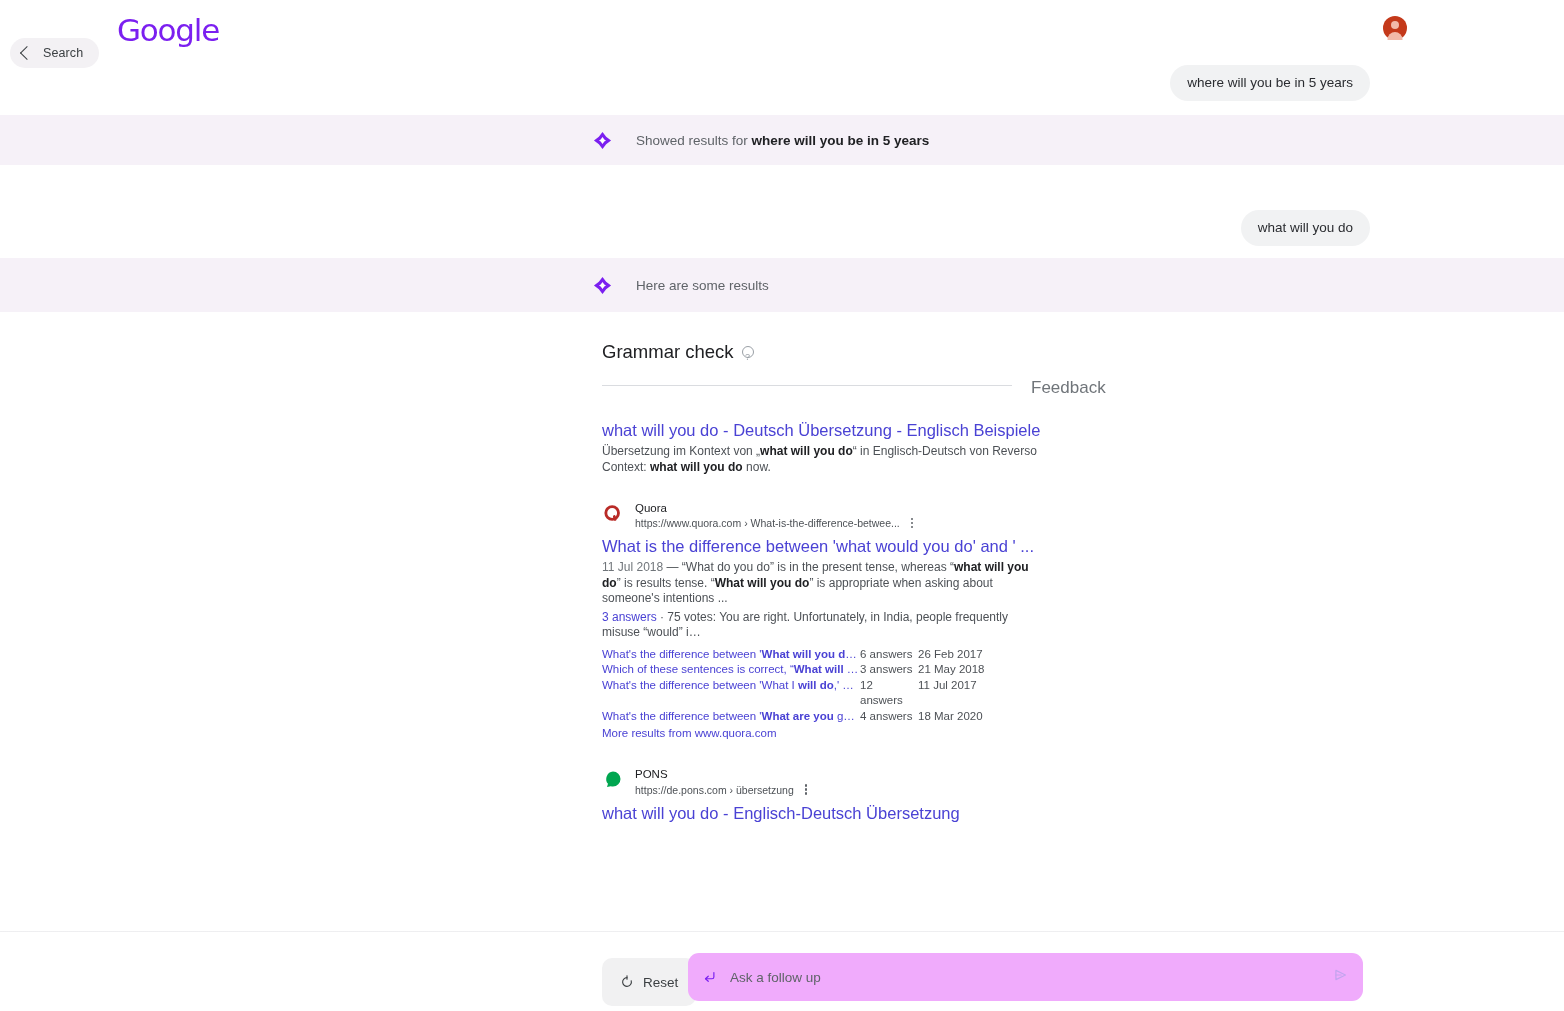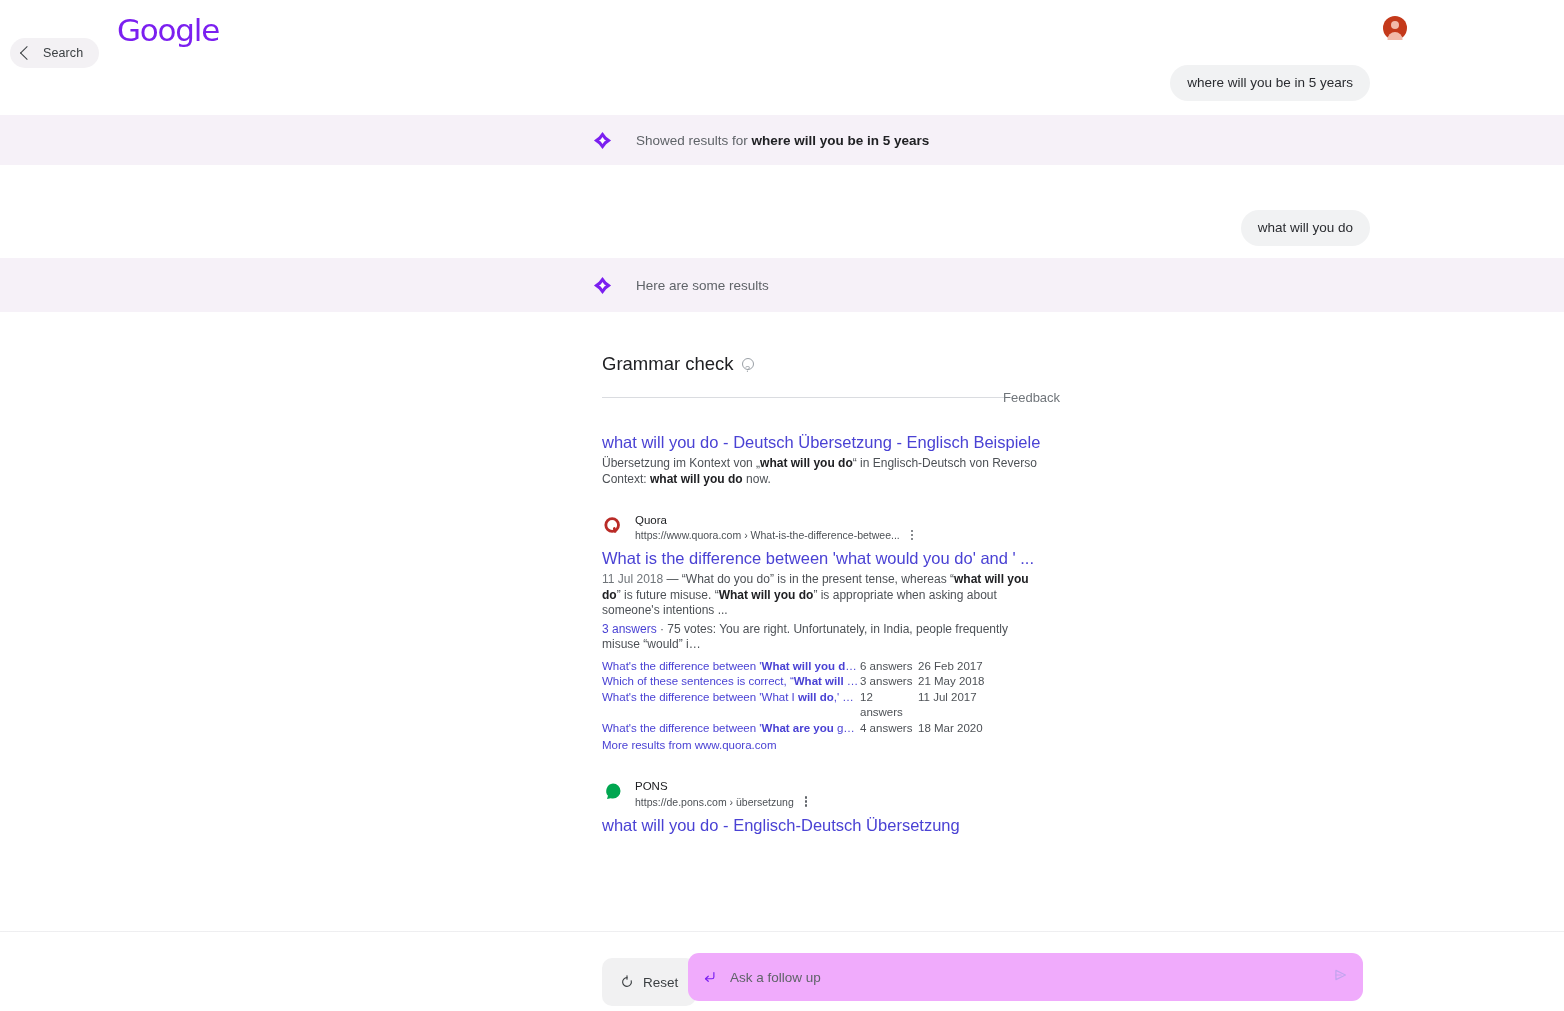--- a/index.html
+++ b/index.html
@@ -44,33 +44,33 @@
   
   .band { position: absolute; left: 0; width: 1564px; background: #f6f1f8; display: flex; align-items: center; }
   #band1 { top: 115px; height: 50px; }
   #band2 { top: 258px; height: 54px; }
   .band-inner { position: absolute; left: 593px; display: flex; align-items: center; gap: 24px; }
   .sparkle { width: 19px; height: 19px; flex: none; }
   .band-text { font-size: 13.5px; color: #5f6368; line-height: 17px; }
   .band-text b { color: #202124; font-weight: 700; }
 
   
-  .results { position: absolute; left: 0; top: 312px; width: 1564px; height: 620px; background: #fff; overflow: hidden; margin-top: 12px; }
+  .results { position: absolute; left: 0; top: 312px; width: 1564px; height: 620px; background: #fff; overflow: hidden; }
   .res-inner { position: absolute; left: 602px; top: 28px; width: 440px; }
 
   .gc-title { font-size: 18.5px; color: #202124; line-height: 24px; display: flex; align-items: center; gap: 8px; font-weight: 400; }
   .help-ic { width: 12px; height: 12px; border: 1.2px solid #9aa0a6; border-radius: 50%; position: relative; display: inline-block; }
   .help-ic::after { content: "?"; position: absolute; left: 0; right: 0; top: -2.3px; text-align: center; font-size: 9px; color: #9aa0a6; font-family: "Liberation Sans", sans-serif; }
 
   .gc-sentence { margin-top: 18px; font-size: 13.5px; color: #202124; line-height: 18px; }
   .gc-sentence .corr { font-weight: 700; border-bottom: 1.5px dotted #9aa0a6; padding-bottom: 1px; }
 
   .gc-rule { margin-top: 14px; position: relative; height: 16px; }
   .gc-rule .line { position: absolute; left: 0; top: 7px; width: 410px; height: 1px; background: #dadce0; }
-  .gc-rule .fb { position: absolute; left: 401px; top: 0; font-size: 13px; color: #70757a; cursor: pointer; }
+  .gc-rule .fb { position: absolute; left: 429px; top: 0; font-size: 17px; color: #70757a; cursor: pointer; }
 
   
   .result { margin-top: 25px; }
   .res-head { display: flex; align-items: flex-start; gap: 12px; }
   .fav { width: 21px; height: 21px; border-radius: 50%; flex: none; margin-top: 2px; background:#fff;
          display:flex; align-items:center; justify-content:center; overflow:hidden; }
   .fav.reverso { border: 1px solid #e6e6e6; }
   .fav.quora   { }
   .site { line-height: 14px; }
   .site-name { font-size: 11.5px; color: #202124; line-height: 15px; }
@@ -178,21 +178,21 @@
               <span class="site-url">https://www.quora.com › What-is-the-difference-betwee...</span>
               <span class="kebab">
                   <i></i>
                   <i></i>
                   <i></i>
                 </span>
             </span>
           </span>
         </div>
         <div class="res-title">What is the difference between 'what would you do' and ' ...</div>
-        <div class="res-snip"><span class="date">11 Jul 2018</span><span> — “What do you do” is in the present tense, whereas “</span><b>what will you do</b><span>” is future misuse. “</span><b>What will you do</b><span>” is appropriate when asking about someone's intentions ...</span></div>
+        <div class="res-snip"><span class="date">11 Jul 2018</span><span> — “What do you do” is in the present tense, whereas “</span><b>what will you do</b><span>” is results tense. “</span><b>What will you do</b><span>” is appropriate when asking about someone's intentions ...</span></div>
         <div class="res-snip"><span class="ans">3 answers</span><span> · 75 votes: You are right. Unfortunately, in India, people frequently misuse “would” i…</span></div>
 
         <div class="sitelinks">
           <div class="sl-row">
             <span class="sl-link"><span>What's the difference between '</span><b>What will you do</b><span>' and ...</span></span>
             <span class="sl-count">6 answers</span>
             <span class="sl-date">26 Feb 2017</span>
           </div>
           <div class="sl-row">
             <span class="sl-link"><span>Which of these sentences is correct, “</span><b>What will you</b></span>

